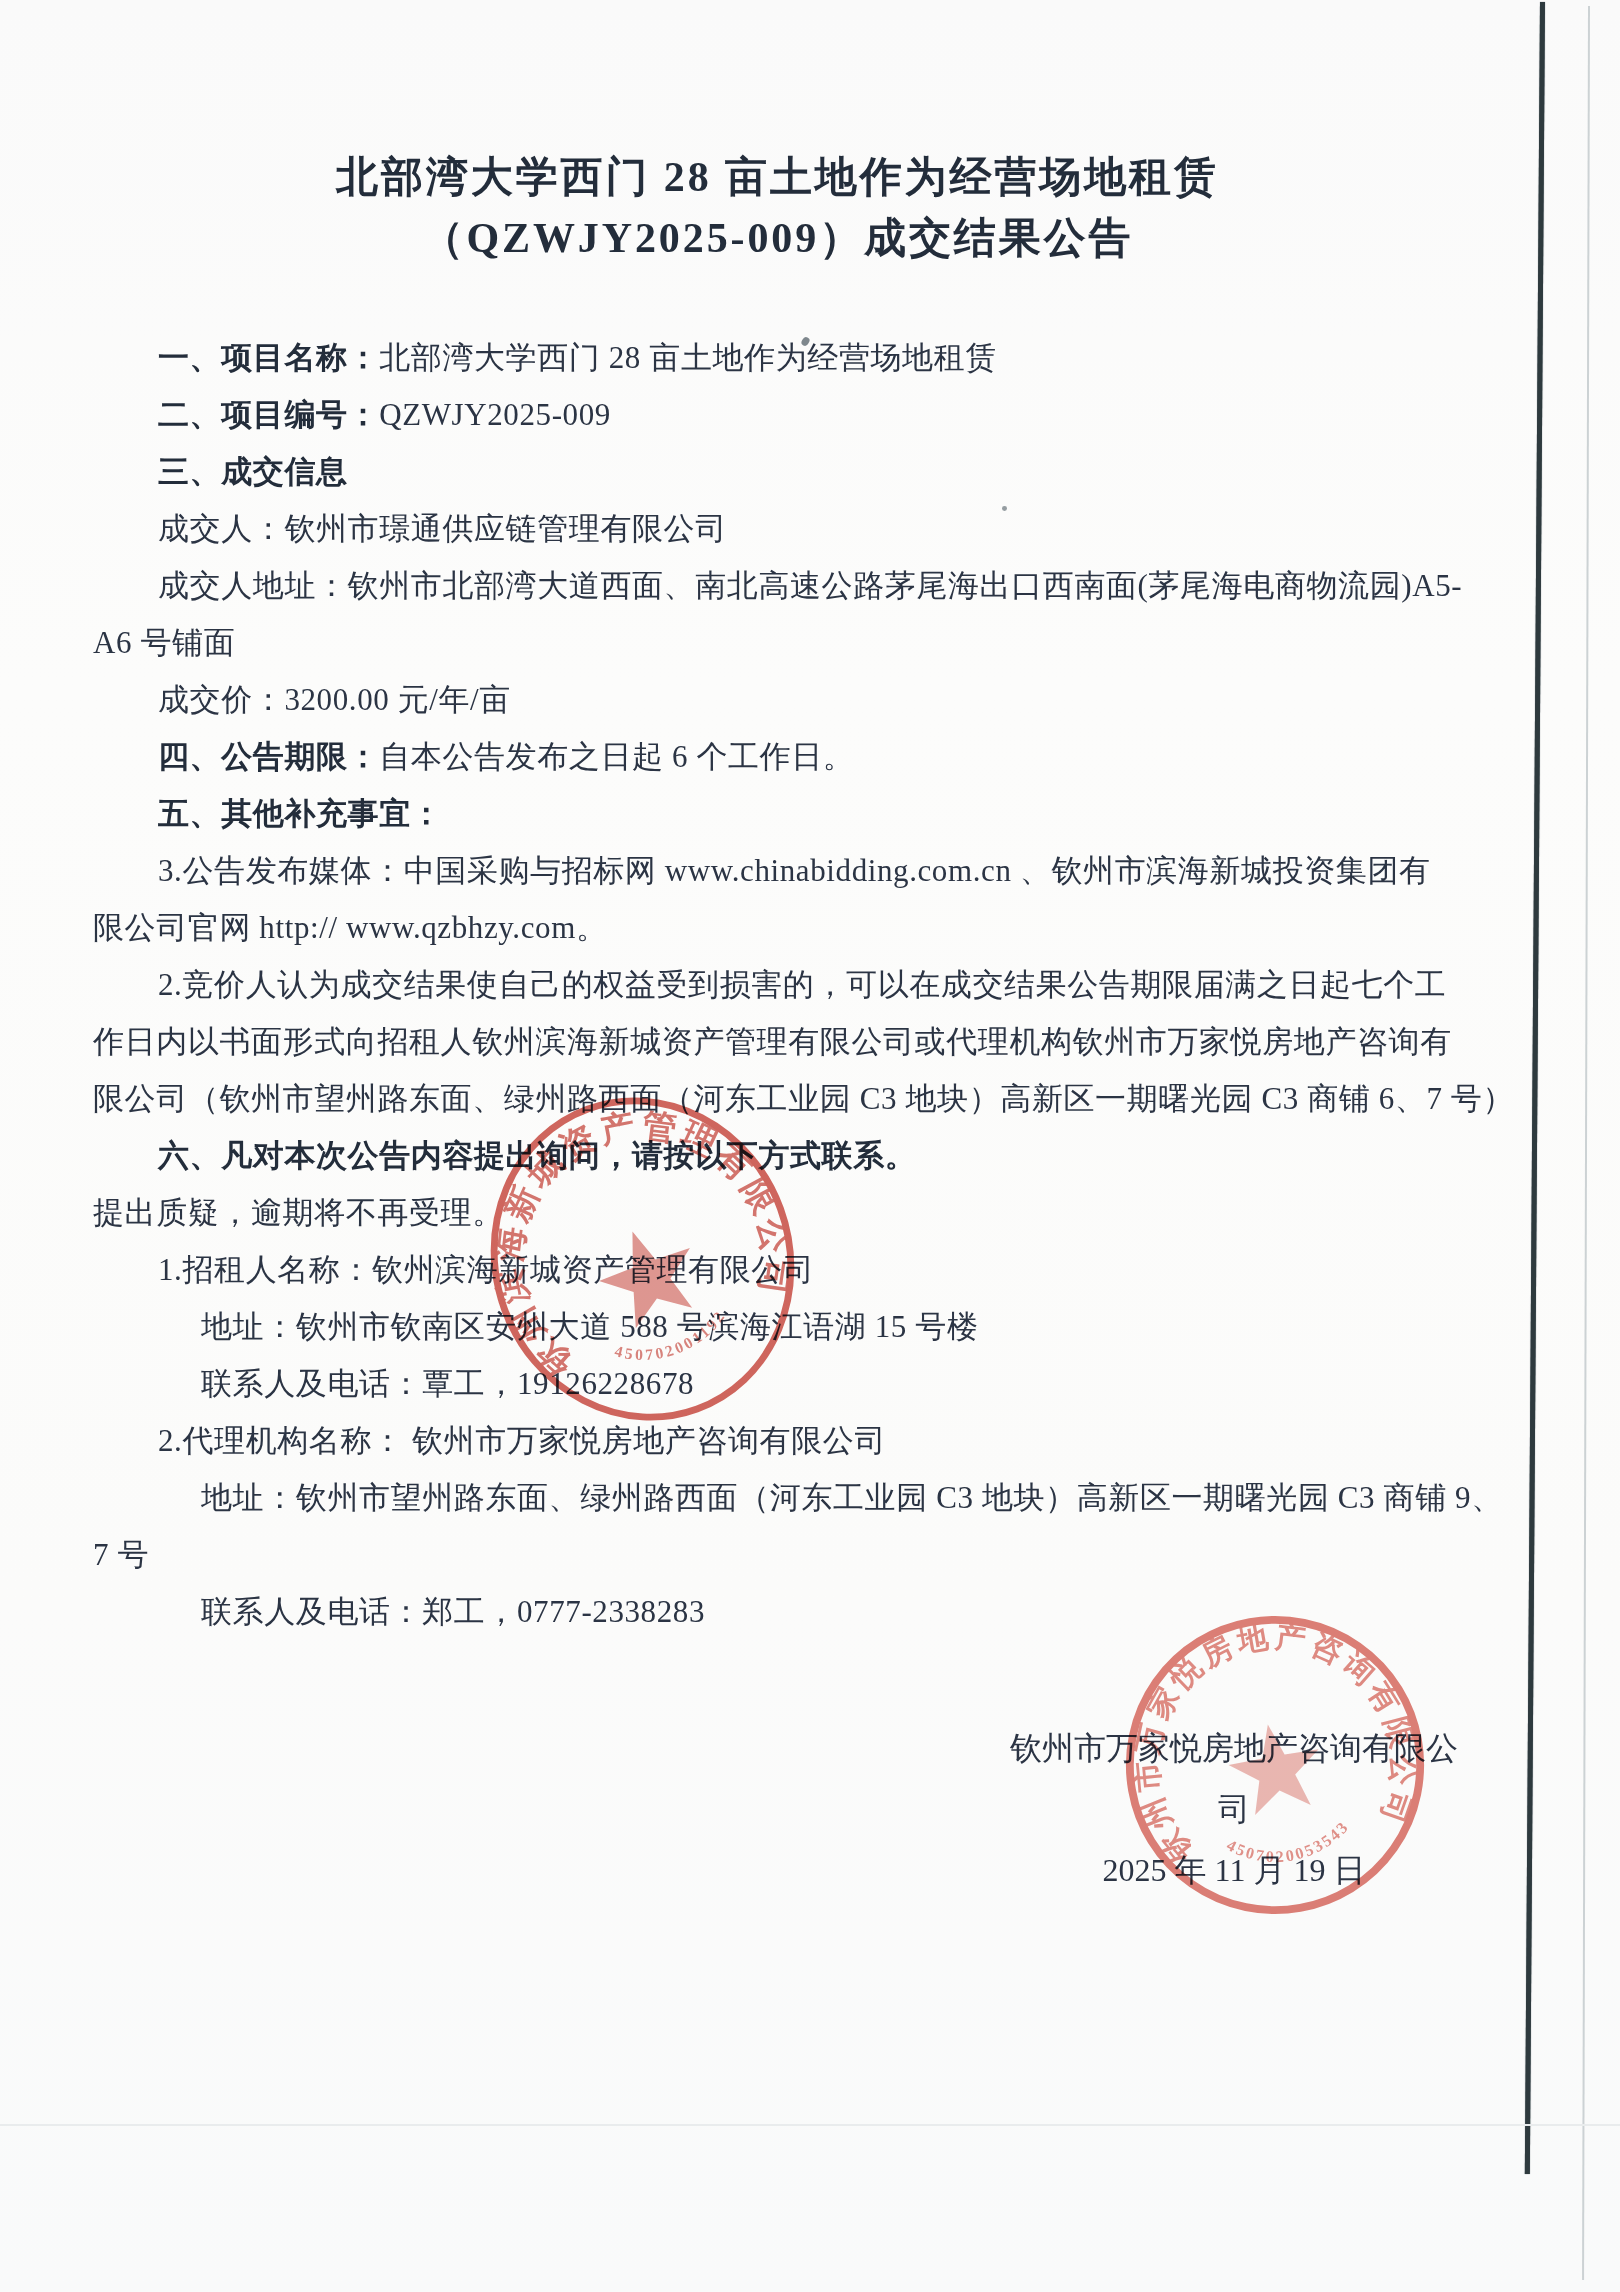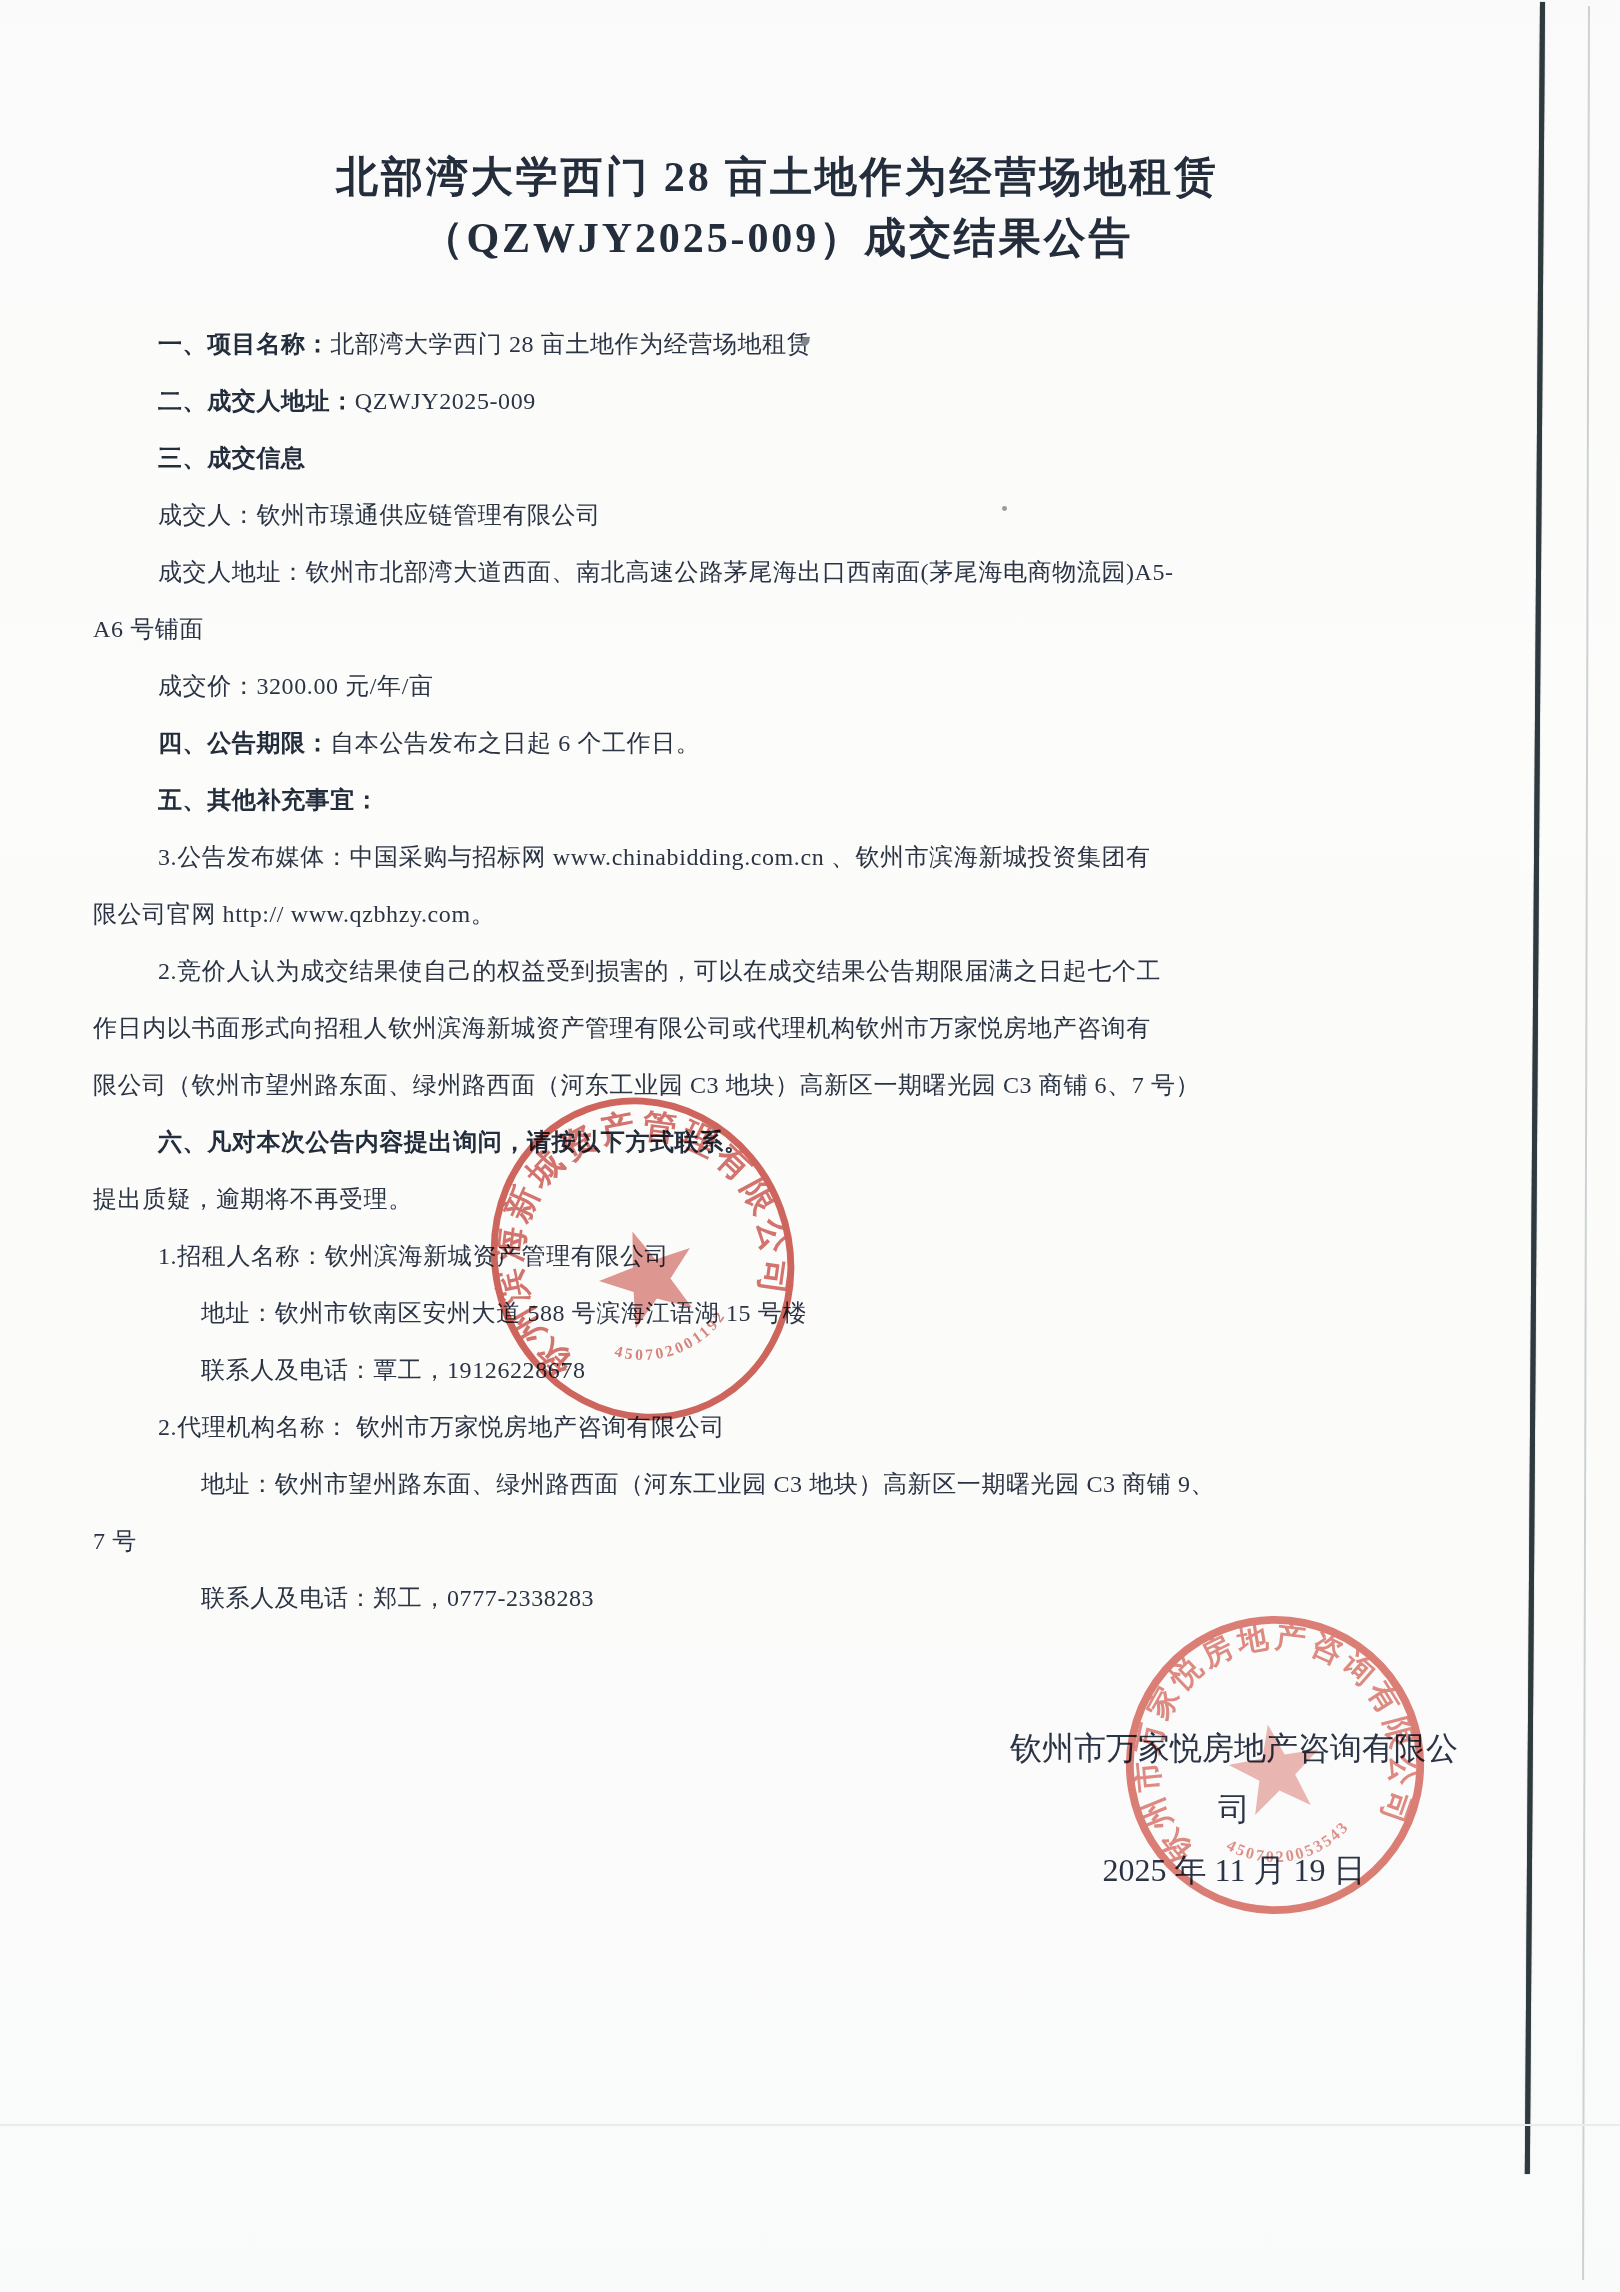--- a/index.html
+++ b/index.html
@@ -20,22 +20,22 @@
   .doc-title{
     position:absolute; top:147px; left:0; width:1555px;
     text-align:center;
     font-weight:bold;
     font-size:42px;
     line-height:61px;
     letter-spacing:2.9px;
     color:var(--color-title,#232d3b);
   }
   .doc-body{
-    position:absolute; top:316px; left:93px; width:1411px;
-    font-size:24px;
+    position:absolute; top:329px; left:93px; width:1411px;
+    font-size:31px;
     line-height:57px;
     letter-spacing:0.6px;
   }
   .line{ height:57px; white-space:pre; }
   .ind1{ padding-left:65px; }
   .ind2{ padding-left:108px; }
   .b{ font-weight:bold; color:var(--color-title,#232d3b); }
   .signature{
     position:absolute; top:1718px; right:150px;
     width:472px;
@@ -80,21 +80,21 @@
 
 <div class="page-bg"></div>
 
 <div class="doc-title">
   <div>北部湾大学西门 28 亩土地作为经营场地租赁</div>
   <div>（QZWJY2025-009）成交结果公告</div>
 </div>
 
 <div class="doc-body">
   <div class="line ind1"><span class="b">一、项目名称：</span><span>北部湾大学西门 28 亩土地作为经营场地租赁</span></div>
-  <div class="line ind1"><span class="b">二、成交人地址：</span><span>QZWJY2025-009</span></div>
+  <div class="line ind1"><span class="b">二、项目编号：</span><span>QZWJY2025-009</span></div>
   <div class="line ind1"><span class="b">三、成交信息</span></div>
   <div class="line ind1"><span>成交人：钦州市璟通供应链管理有限公司</span></div>
   <div class="line ind1"><span>成交人地址：钦州市北部湾大道西面、南北高速公路茅尾海出口西南面(茅尾海电商物流园)A5-</span></div>
   <div class="line"><span>A6 号铺面</span></div>
   <div class="line ind1"><span>成交价：3200.00 元/年/亩</span></div>
   <div class="line ind1"><span class="b">四、公告期限：</span><span>自本公告发布之日起 6 个工作日。</span></div>
   <div class="line ind1"><span class="b">五、其他补充事宜：</span></div>
   <div class="line ind1"><span>3.公告发布媒体：中国采购与招标网 www.chinabidding.com.cn 、钦州市滨海新城投资集团有</span></div>
   <div class="line"><span>限公司官网 http:// www.qzbhzy.com。</span></div>
   <div class="line ind1"><span>2.竞价人认为成交结果使自己的权益受到损害的，可以在成交结果公告期限届满之日起七个工</span></div>

